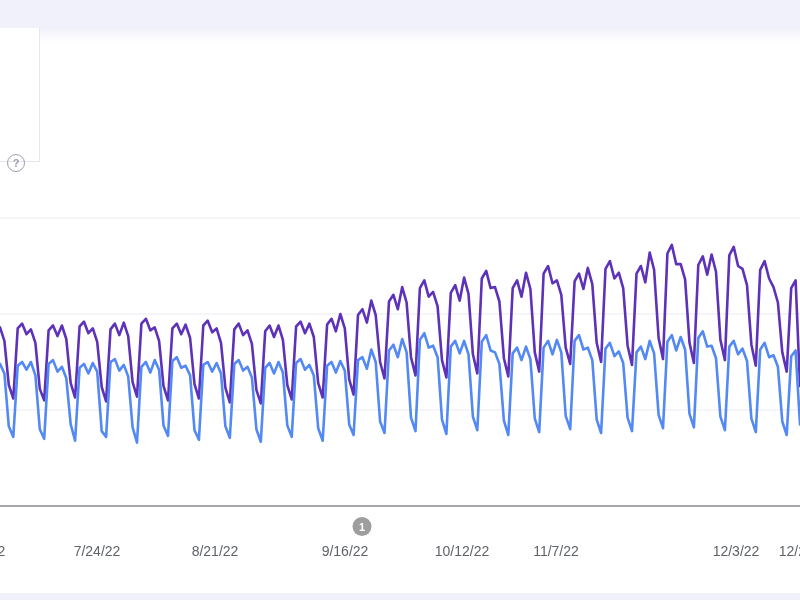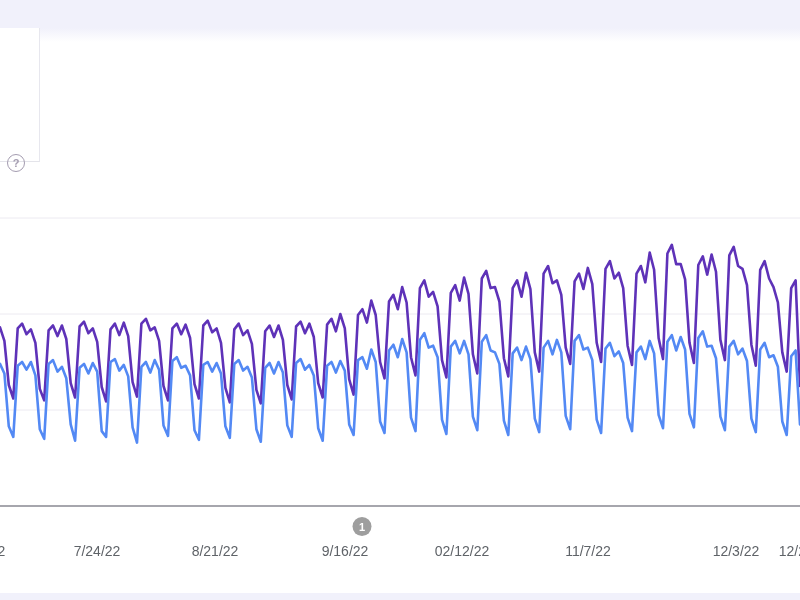--- a/index.html
+++ b/index.html
@@ -75,21 +75,21 @@
       <polyline points="0.0,363.9 4.4,373.5 8.8,426.3 13.3,436.9 17.7,365.8 22.1,362.0 26.5,369.7 30.9,362.0 35.4,375.4 39.8,429.2 44.2,438.8 48.6,363.9 53.0,360.1 57.5,371.6 61.9,366.8 66.3,378.3 70.7,424.4 75.1,440.7 79.6,367.8 84.0,363.9 88.4,373.5 92.8,363.0 97.2,371.6 101.7,431.1 106.1,436.9 110.5,362.0 114.9,359.1 119.3,370.6 123.8,364.9 128.2,376.4 132.6,427.3 137.0,442.6 141.4,366.8 145.9,362.0 150.3,372.6 154.7,360.1 159.1,369.7 163.5,425.4 168.0,435.9 172.4,361.0 176.8,357.2 181.2,367.8 185.6,365.8 190.1,375.4 194.5,430.2 198.9,439.8 203.3,364.9 207.7,362.0 212.2,371.6 216.6,363.0 221.0,373.5 225.4,426.3 229.8,437.8 234.3,363.9 238.7,360.1 243.1,370.6 247.5,366.8 251.9,377.4 256.4,429.2 260.8,441.7 265.2,367.8 269.6,363.0 274.0,373.5 278.5,362.0 282.9,372.6 287.3,425.4 291.7,436.9 296.1,363.0 300.6,359.1 305.0,369.7 309.4,364.9 313.8,375.4 318.2,428.2 322.7,440.7 327.1,365.8 331.5,362.0 335.9,372.6 340.3,361.0 344.8,370.6 349.2,424.4 353.6,435.0 358.0,360.1 362.4,357.2 366.9,368.7 371.3,349.5 375.7,362.0 380.1,421.5 384.5,433.0 389.0,350.5 393.4,344.7 397.8,357.2 402.2,339.0 406.6,352.4 411.0,417.7 415.5,431.1 419.9,339.9 424.3,333.2 428.7,347.6 433.1,345.7 437.6,357.2 442.0,419.6 446.4,434.0 450.8,346.6 455.2,340.9 459.7,353.4 464.1,340.9 468.5,354.3 472.9,416.7 477.3,430.2 481.8,341.8 486.2,335.1 490.6,350.5 495.0,352.4 499.4,363.9 503.9,420.6 508.3,435.0 512.7,353.4 517.1,347.6 521.5,360.1 526.0,346.6 530.4,359.1 534.8,418.6 539.2,432.1 543.6,347.6 548.1,340.9 552.5,354.3 556.9,339.9 561.3,352.4 565.7,415.8 570.2,429.2 574.6,340.9 579.0,335.1 583.4,349.5 587.8,347.6 592.3,360.1 596.7,419.6 601.1,433.0 605.5,348.6 609.9,342.8 614.4,356.2 618.8,351.4 623.2,363.0 627.6,417.7 632.0,431.1 636.5,352.4 640.9,346.6 645.3,359.1 649.7,340.9 654.1,353.4 658.6,414.8 663.0,428.2 667.4,341.8 671.8,335.1 676.2,350.5 680.7,337.0 685.1,349.5 689.5,413.8 693.9,427.3 698.3,338.0 702.8,331.3 707.2,346.6 711.6,345.7 716.0,358.2 720.4,416.7 724.9,430.2 729.3,346.6 733.7,340.9 738.1,354.3 742.5,348.6 747.0,361.0 751.4,418.6 755.8,432.1 760.2,349.5 764.6,342.8 769.1,357.2 773.5,355.3 777.9,366.8 782.3,421.5 786.7,435.0 791.2,356.2 795.6,350.5 800.0,424.4" fill="none" stroke="#5389f4" stroke-width="2.6" stroke-linejoin="round" stroke-linecap="round"></polyline>
       <line x1="0" x2="800" y1="506" y2="506" stroke="#a6a6ad" stroke-width="2"></line>
     </svg>
 </div>
 
 <div class="x-axis-labels" id="x-axis-labels">
     <div class="x-label" style="left: -18px;">6/30/22</div>
     <div class="x-label" style="left: 97px;">7/24/22</div>
     <div class="x-label" style="left: 215px;">8/21/22</div>
     <div class="x-label" style="left: 345px;">9/16/22</div>
-    <div class="x-label" style="left: 462px;">02/12/22</div>
-    <div class="x-label" style="left: 588px;">11/7/22</div>
+    <div class="x-label" style="left: 462px;">10/12/22</div>
+    <div class="x-label" style="left: 556px;">11/7/22</div>
     <div class="x-label" style="left: 736px;">12/3/22</div>
     <div class="x-label" style="left: 806px;">12/29/22</div>
   </div>
 
 <div class="bottom-band"></div>
 
 <div class="annotation-badge" style="left: 362px; top: 517px;">1</div>
 
 </body></html>

